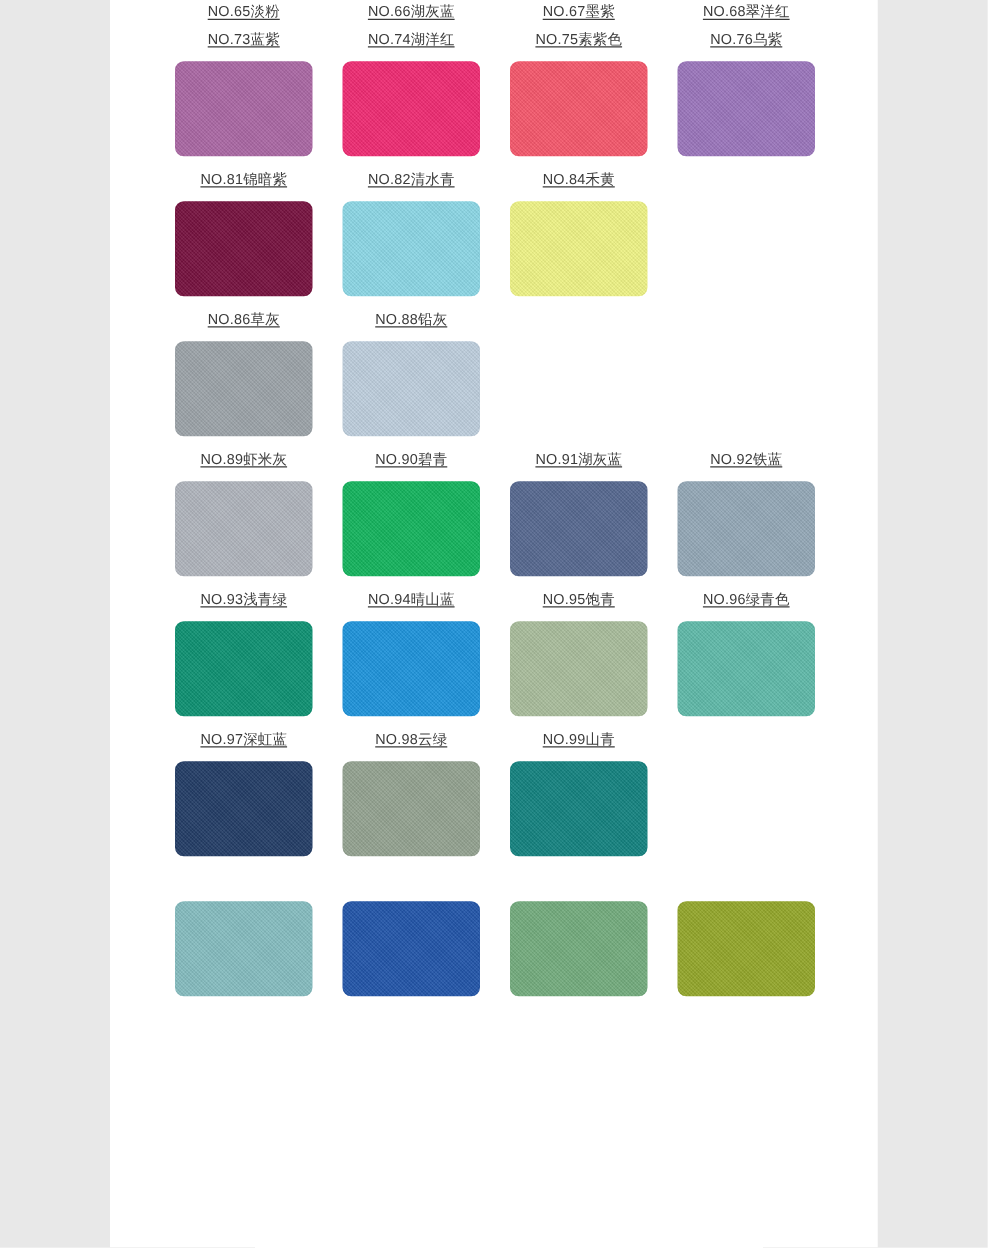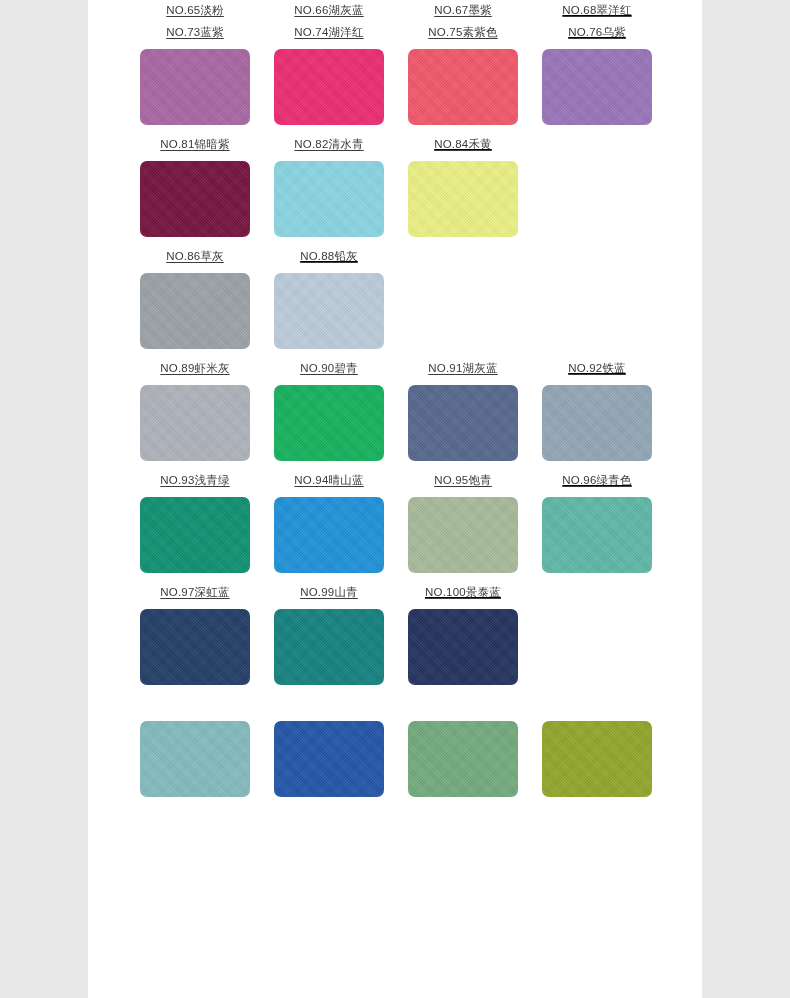--- a/index.html
+++ b/index.html
@@ -55,21 +55,21 @@
     
   }
 
   .swatch-cell {
     width: 110px;
     margin-right: 24px;
     display: flex;
     flex-direction: column;
     align-items: center;
   }
-  .swatch-cell:last-child { margin-right: 0; text-decoration: underline; }
+  .swatch-cell:last-child { margin-right: 0; }
 
   .swatch-label {
     font-size: 11.5px;
     color: #3b3b3b;
     letter-spacing: 0.2px;
     line-height: 15px;
     height: 19px;
     padding-top: 3px;
     white-space: nowrap;
     text-decoration: underline;
@@ -197,26 +197,26 @@
             <div class="swatch-label">NO.96绿青色</div>
             <div class="swatch-chip" style="background-color: rgb(95, 185, 168);"></div>
           </div>
         </div>
         <div class="swatch-row">
           <div class="swatch-cell">
             <div class="swatch-label">NO.97深虹蓝</div>
             <div class="swatch-chip" style="background-color: rgb(35, 61, 102);"></div>
           </div>
           <div class="swatch-cell">
+            <div class="swatch-label">NO.98云绿</div>
+            <div class="swatch-chip" style="background-color: rgb(147, 162, 144);"></div>
+          </div>
+          <div class="swatch-cell">
             <div class="swatch-label">NO.99山青</div>
             <div class="swatch-chip" style="background-color: rgb(20, 130, 127);"></div>
-          </div>
-          <div class="swatch-cell">
-            <div class="swatch-label">NO.100景泰蓝</div>
-            <div class="swatch-chip" style="background-color: rgb(34, 50, 94);"></div>
           </div>
         </div>
         <div class="swatch-row">
           <div class="swatch-cell">
             <div class="swatch-label"></div>
             <div class="swatch-chip" style="background-color: rgb(133, 188, 191);"></div>
           </div>
           <div class="swatch-cell">
             <div class="swatch-label"></div>
             <div class="swatch-chip" style="background-color: rgb(34, 85, 168);"></div>

